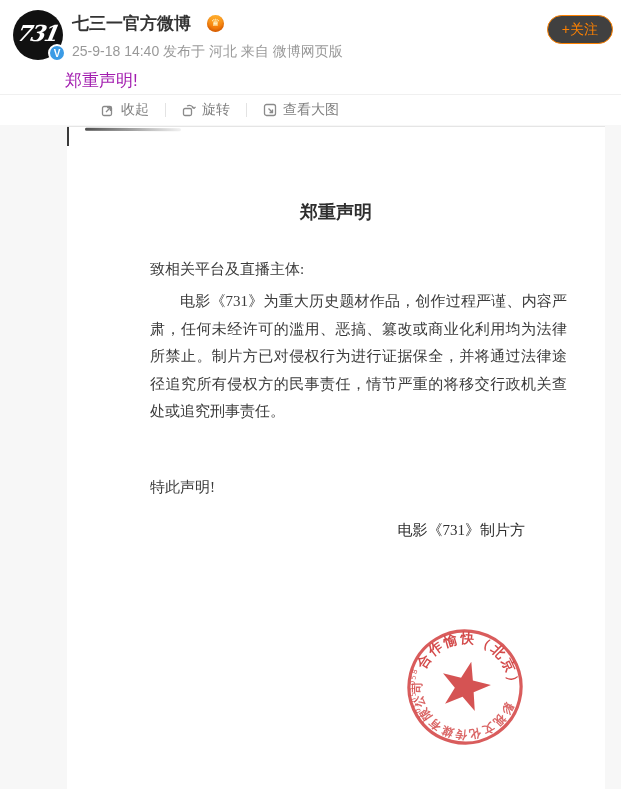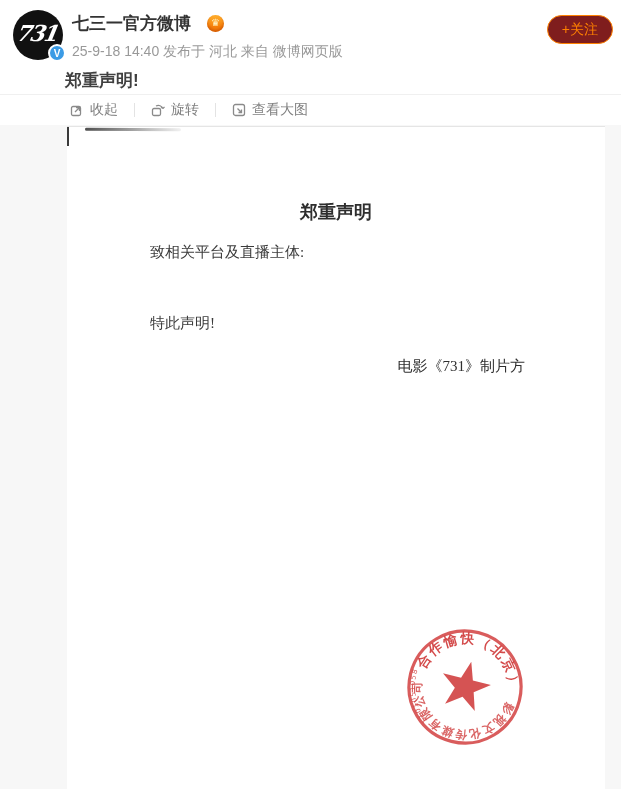--- a/index.html
+++ b/index.html
@@ -34,33 +34,33 @@
   .username { font-size:17px; font-weight:bold; color:#333; cursor:pointer; }
   .vip-badge {
     width:17px; height:17px; border-radius:50%;
     background:linear-gradient(180deg,#ffb02e 0%,#f7800a 70%);
     color:#fff3c4; font-size:10px; line-height:16px; text-align:center;
     box-shadow:inset 0 -2px 3px rgba(180,60,0,.55);
   }
   .timestamp { margin-top:8px; font-size:14px; color:#999; }
   .follow-btn {
     position:absolute; right:0; top:5px; height:29px; padding:0 14px;
-    border:1px solid #ff8200; border-radius:15px; background:#7f1d1d;
+    border:1px solid #ff8200; border-radius:15px; background:#404040;
     color:#ff8200; font-size:14px; cursor:pointer;
     font-family:"Liberation Sans","DejaVu Sans",sans-serif;
   }
 
   
-  .post-text { position:absolute; top:69px; left:65px; font-size:17px; color:#404040;font-weight:bold; }
+  .post-text { position:absolute; top:69px; left:65px; font-size:17px; color:#a21caf; }
 
   
   .toolbar {
     position:absolute; top:94px; left:0; right:0; height:31px;
     border-top:1px solid #f0f0f0; background:#fff;
-    display:flex; align-items:center; padding-left:70px;
+    display:flex; align-items:center; padding-left:101px;
   }
   .tool-item {
     display:flex; align-items:center; gap:6px; color:#808080; font-size:14px;
     cursor:pointer; background:none; border:none;
     font-family:"Liberation Sans","DejaVu Sans",sans-serif;
   }
   .tool-item svg { display:block; }
   .tool-sep { width:1px; height:14px; background:#e3e3e3; margin:0 16px; }
 
   
@@ -73,21 +73,21 @@
   }
   .artifact-top {
     position:absolute; left:18px; top:2px; width:96px; height:3px; border-radius:2px;
     background:linear-gradient(90deg,rgba(35,35,35,.8),rgba(90,90,90,.35) 70%,rgba(120,120,120,.1));
     transform:rotate(.4deg);
   }
   .artifact-left { position:absolute; left:0; top:1px; width:2px; height:19px; background:#3a3a3a; }
 
   .doc-title { margin-top:74px; text-align:center; font-size:18px; font-weight:bold; color:#2e2e2e; }
   .doc-body { margin:0 38px 0 83px; }
-  .doc-salutation { margin-top:19px; font-size:15px; }
+  .doc-salutation { margin-top:36px; font-size:15px; }
   .doc-para {
     margin-top:9px; font-size:15px; line-height:27.5px; text-align:justify;
     text-indent:2em; color:#3b3b3b;
   }
   .doc-para + .doc-para { margin-top:0; }
   .doc-closing { margin-top:52px; font-size:15px; }
   .doc-signature { margin-top:24px; margin-right:42px; text-align:right; font-size:15px; color:#2f2f2f; }
 
   
   .stamp {
@@ -150,20 +150,21 @@
 
 <div class="viewer">
   <div class="doc-page">
     <div class="artifact-top"></div>
     <div class="artifact-left"></div>
 
     <div class="doc-title">郑重声明</div>
 
     <div class="doc-body">
       <div class="doc-salutation">致相关平台及直播主体:</div>
+      <p class="doc-para">电影《731》为重大历史题材作品，创作过程严谨、内容严肃，任何未经许可的滥用、恶搞、篡改或商业化利用均为法律所禁止。制片方已对侵权行为进行证据保全，并将通过法律途径追究所有侵权方的民事责任，情节严重的将移交行政机关查处或追究刑事责任。</p>
       <div class="doc-closing">特此声明!</div>
       <div class="doc-signature">电影《731》制片方</div>
 
     </div>
 
     <div class="stamp">
       <svg width="134" height="134" viewBox="-67 -67 134 134">
         <g transform="rotate(14)" fill="none">
           <circle r="56" stroke="#d03c3c" stroke-width="3.2" opacity="0.9"></circle>
           <defs>

